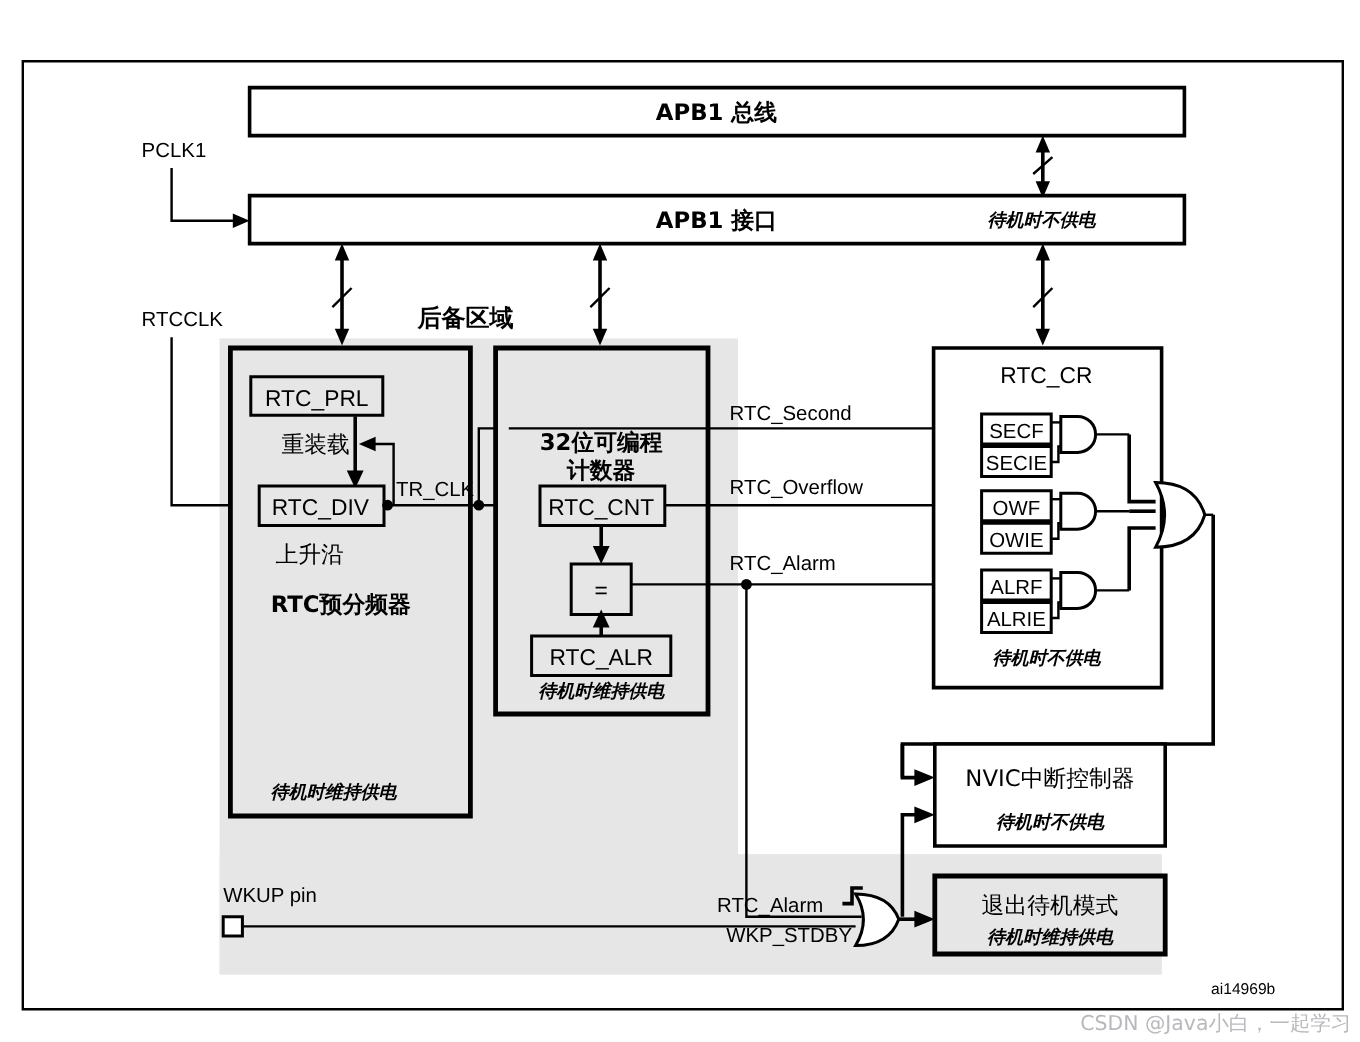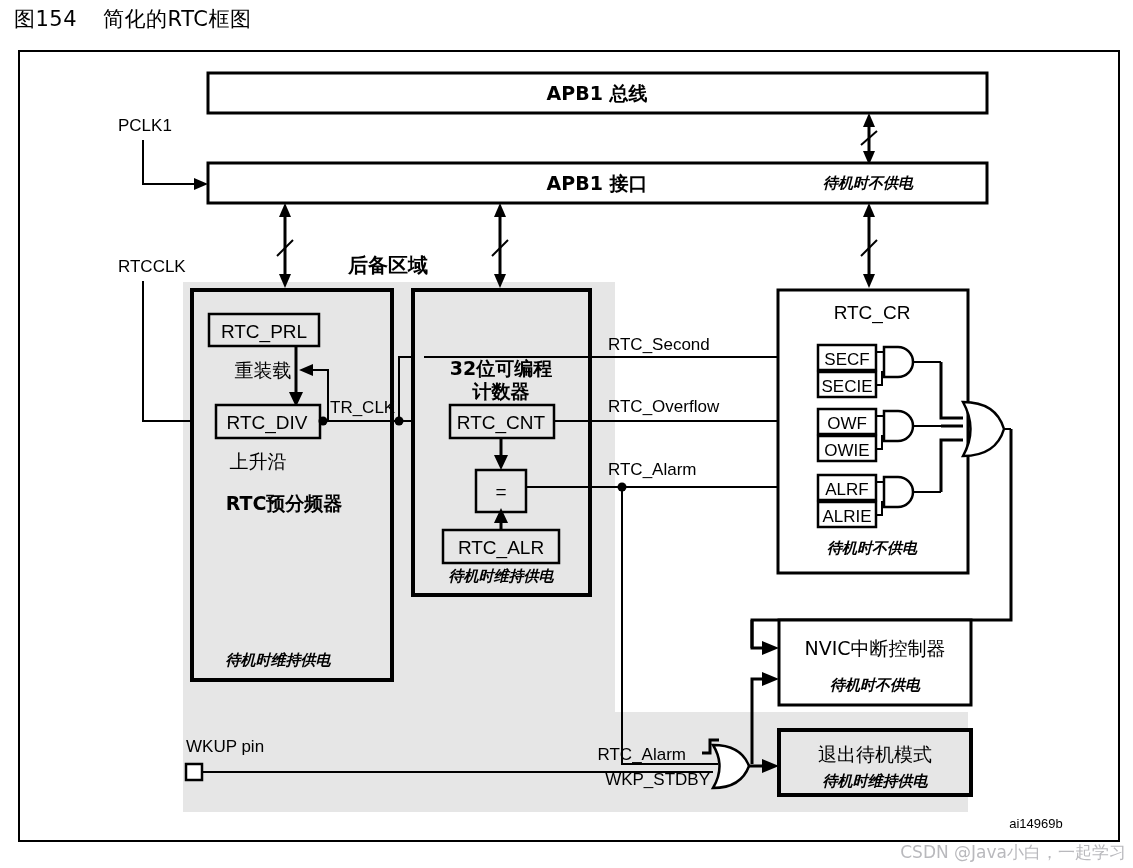--- a/index.html
+++ b/index.html
@@ -27,23 +27,20 @@
   .boxinner{fill:#e6e6e6;stroke:#000;stroke-width:2.5;}
   .boxinner2{fill:#ffffff;stroke:#000;stroke-width:2.5;}
   .dot{fill:#000;}
   .gate{fill:#ffffff;stroke:#000;stroke-width:2.5;}
 </style>
 </head>
 <body>
 
 <div id="root">
 
-  <div id="figtitle">
-    <span class="num cn">图154</span><span class="cn">简化的RTC框图</span>
-  </div>
 
   <svg width="1133" height="868">
 
     <rect x="19" y="51" width="1100" height="790" class="frame"></rect>
 
     <g>
       <rect x="183" y="282" width="432" height="530" class="grayfill"></rect>
       <rect x="183" y="712" width="785" height="100" class="grayfill"></rect>
       <rect x="615" y="712" width="353" height="100" class="grayfill"></rect>
     </g>

